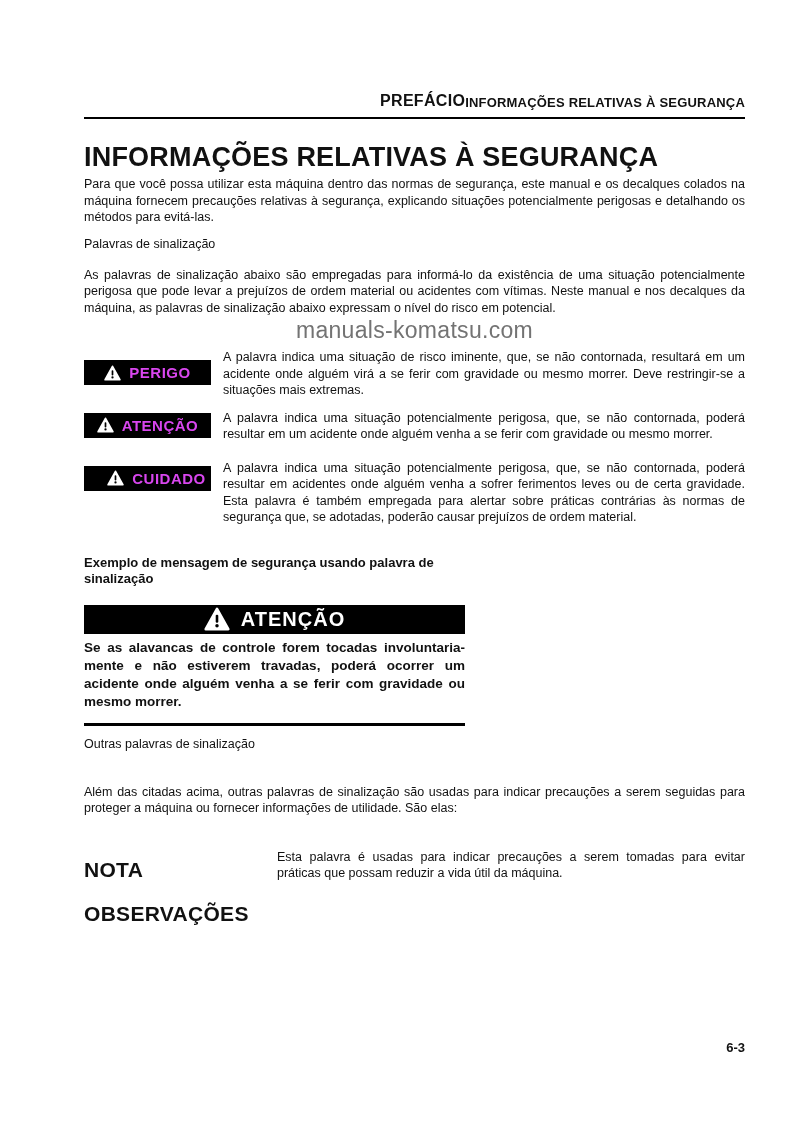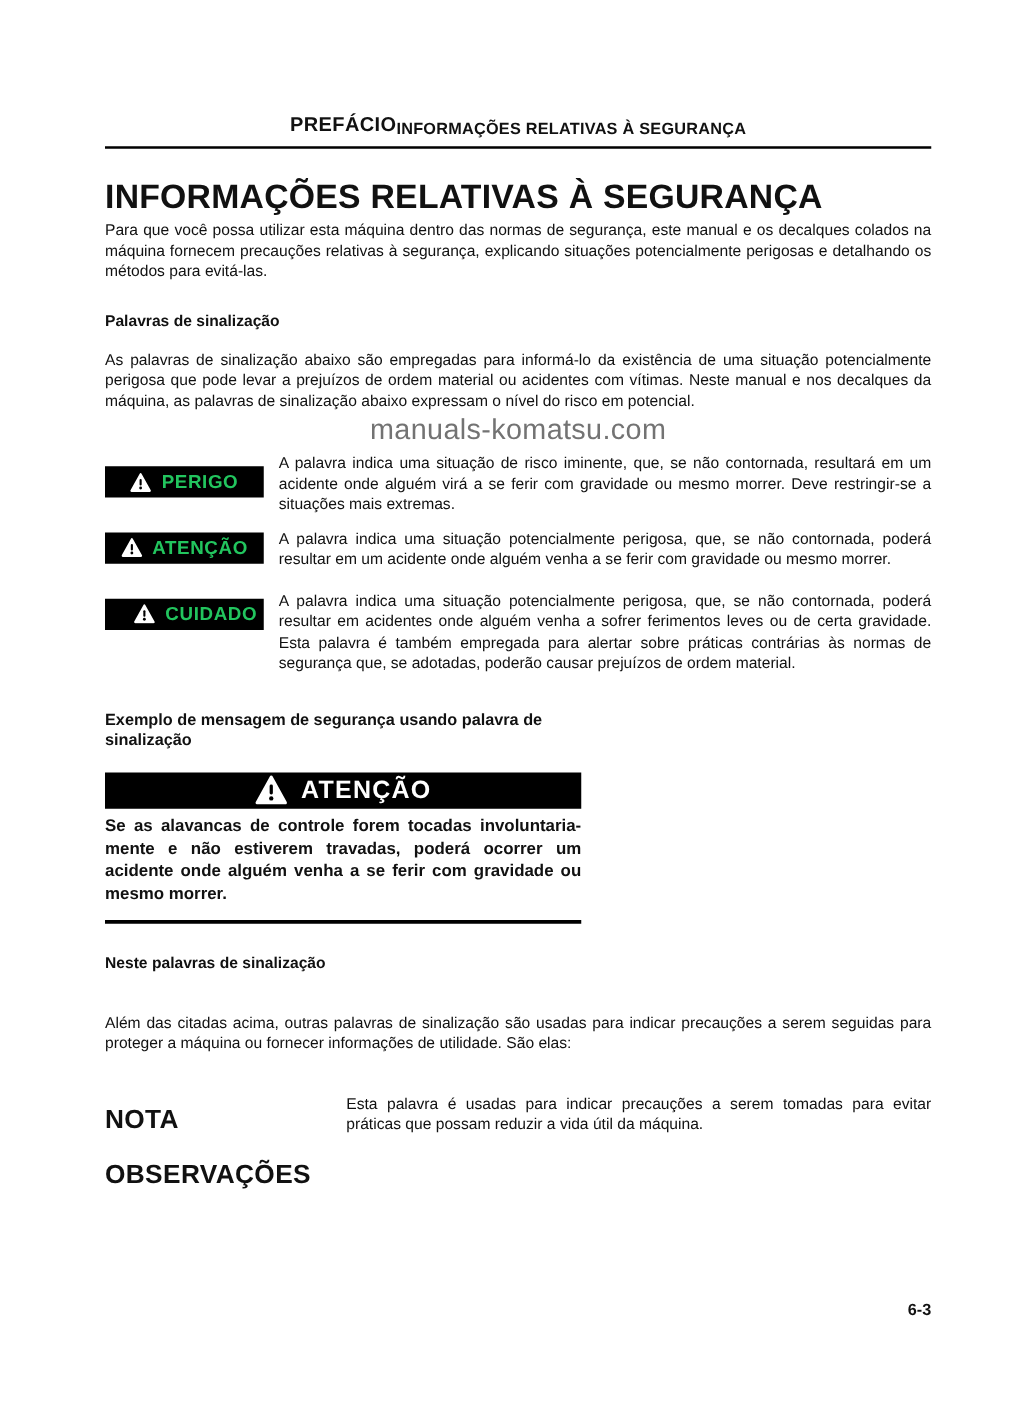--- a/index.html
+++ b/index.html
@@ -12,21 +12,21 @@
   }
   .page-content {
     position: absolute;
     left: 84px;
     top: 92px;
     width: 661px;
   }
   
   .running-header {
     display: flex;
-    justify-content: center;
+    justify-content: flex-end;
     align-items: flex-end;
     border-bottom: 2px solid #000;
     padding-bottom: 7px;
   }
   .running-header .left  { font-size: 16px; font-weight: bold; letter-spacing: 0.3px; }
   .running-header .right { font-size: 13px; font-weight: bold; letter-spacing: 0.2px; }
 
   h1.doc-title {
     margin-top: 25px;
     font-size: 27px;
@@ -36,22 +36,22 @@
   }
   p.body-text {
     font-size: 12.5px;
     line-height: 16.5px;
     text-align: justify;
   }
   .intro { margin-top: 5px; }
 
   h2.sub-heading {
     font-size: 12.5px;
-    font-weight: bold;
-    margin-top: 24px;
+    font-weight: normal;
+    margin-top: 11px;
   }
   .signal-intro { margin-top: 16px; }
 
   .watermark {
     margin-top: 1px;
     text-align: center;
     font-size: 23px;
     line-height: 26px;
     letter-spacing: 0.3px;
   }
@@ -63,21 +63,21 @@
   }
   .signal-row .desc {
     flex: 1;
     margin-left: 12px;
   }
   .signal-label {
     width: 127px;
     min-width: 127px;
     height: 25px;
     background: #000;
-    color: #22c55e;
+    color: #d946ef;
     display: flex;
     align-items: center;
     justify-content: center;
     gap: 8px;
     font-weight: bold;
     font-size: 15px;
     letter-spacing: 0.5px;
   }
   .signal-label svg { width: 17px; height: 16px; display: block; }
   .row-perigo  { margin-top: 6px; }
@@ -216,21 +216,21 @@
         <circle cx="12" cy="17.2" r="1.6" fill="#000"></circle>
       </svg>
       <span class="banner-text">ATENÇÃO</span>
     </div>
     <div class="example-body">
       <p>Se as alavancas de controle forem tocadas involuntaria-mente e não estiverem travadas, poderá ocorrer um acidente onde alguém venha a se ferir com gravidade ou mesmo morrer.</p>
     </div>
     <div class="example-rule"></div>
   </div>
 
-  <h2 class="sub-heading">Neste palavras de sinalização</h2>
+  <h2 class="sub-heading">Outras palavras de sinalização</h2>
   <p class="body-text other-para">Além das citadas acima, outras palavras de sinalização são usadas para indicar precauções a serem seguidas para proteger a máquina ou fornecer informações de utilidade. São elas:</p>
 
   <div class="note-row row-nota">
     <div class="note-label">NOTA</div>
     <p class="body-text desc">Esta palavra é usadas para indicar precauções a serem tomadas para evitar práticas que possam reduzir a vida útil da máquina.</p>
   </div>
 
   <div class="note-row row-obs">
     <div class="note-label">OBSERVAÇÕES</div>
   </div>

